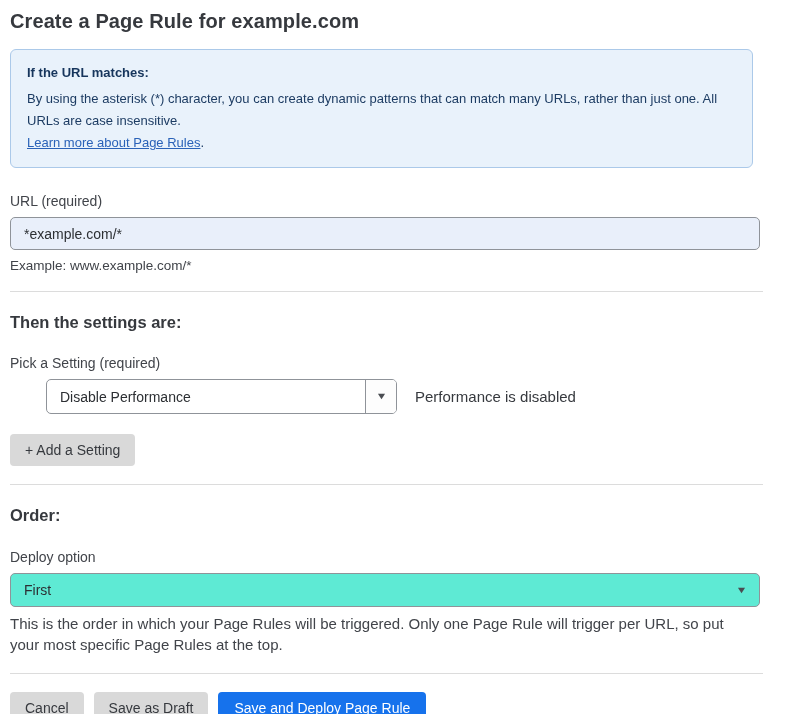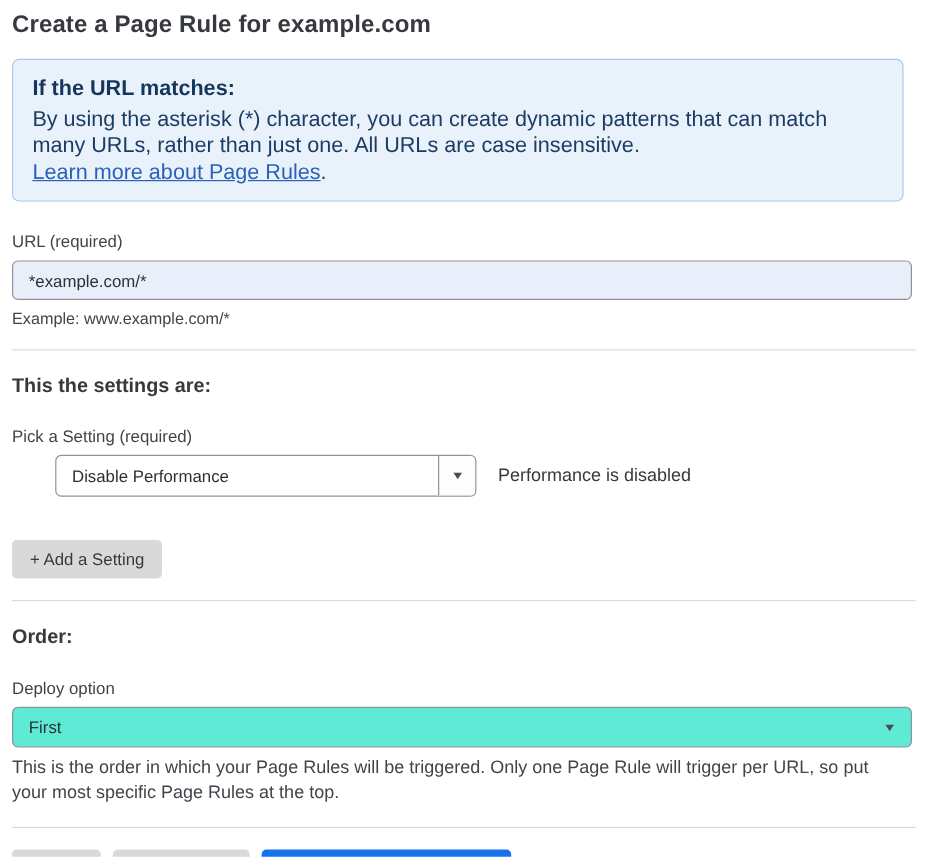--- a/index.html
+++ b/index.html
@@ -20,21 +20,21 @@
     margin-bottom: 16px;
   }
 
   .info-box {
     background: #e9f2fb;
     border: 1px solid #abc9e9;
     border-radius: 6px;
     padding: 12px 16px 13px 16px;
     margin-bottom: 25px;
     color: #1d3c63;
-    font-size: 18px;
+    font-size: 13px;
     line-height: 22px;
   }
   .info-box .info-heading {
     font-weight: 700;
     color: #16355c;
     margin-bottom: 4px;
   }
   .info-box a {
     color: #2a62b8;
     text-decoration: underline;
@@ -135,21 +135,21 @@
     font-family: "Liberation Sans", sans-serif;
     font-size: 14px;
     cursor: pointer;
     line-height: 1;
   }
   .btn-gray {
     background: #d9d9d9;
     color: #36393e;
     padding: 9px 15px;
   }
-  .add-setting-btn { margin-top: 36px; text-align: center; }
+  .add-setting-btn { margin-top: 20px; text-align: center; }
 
   .order-select {
     width: 750px;
     height: 34px;
     border: 1px solid #8f9399;
     border-radius: 5px;
     display: flex;
     align-items: center;
     justify-content: space-between;
     padding: 0 13px;
@@ -190,21 +190,21 @@
     <div>By using the asterisk (*) character, you can create dynamic patterns that can match many URLs, rather than just one. All URLs are case insensitive.</div>
     <div><a>Learn more about Page Rules</a><span class="period">.</span></div>
   </div>
 
   <div class="field-label mt-url">URL (required)</div>
   <input class="url-input" type="text" value="*example.com/*" style="">
   <div class="hint-text">Example: www.example.com/*</div>
 
   <hr class="divider">
 
-  <h2 class="section-heading">This the settings are:</h2>
+  <h2 class="section-heading">Then the settings are:</h2>
 
   <div class="field-label mt-label">Pick a Setting (required)</div>
   <div class="setting-row">
     <div class="select-control setting-select">
       <span class="select-value">Disable Performance</span>
       <span class="select-arrow-seg">
         <span class="arrow-glyph">▼</span>
       </span>
     </div>
     <div class="status-text">Performance is disabled</div>

